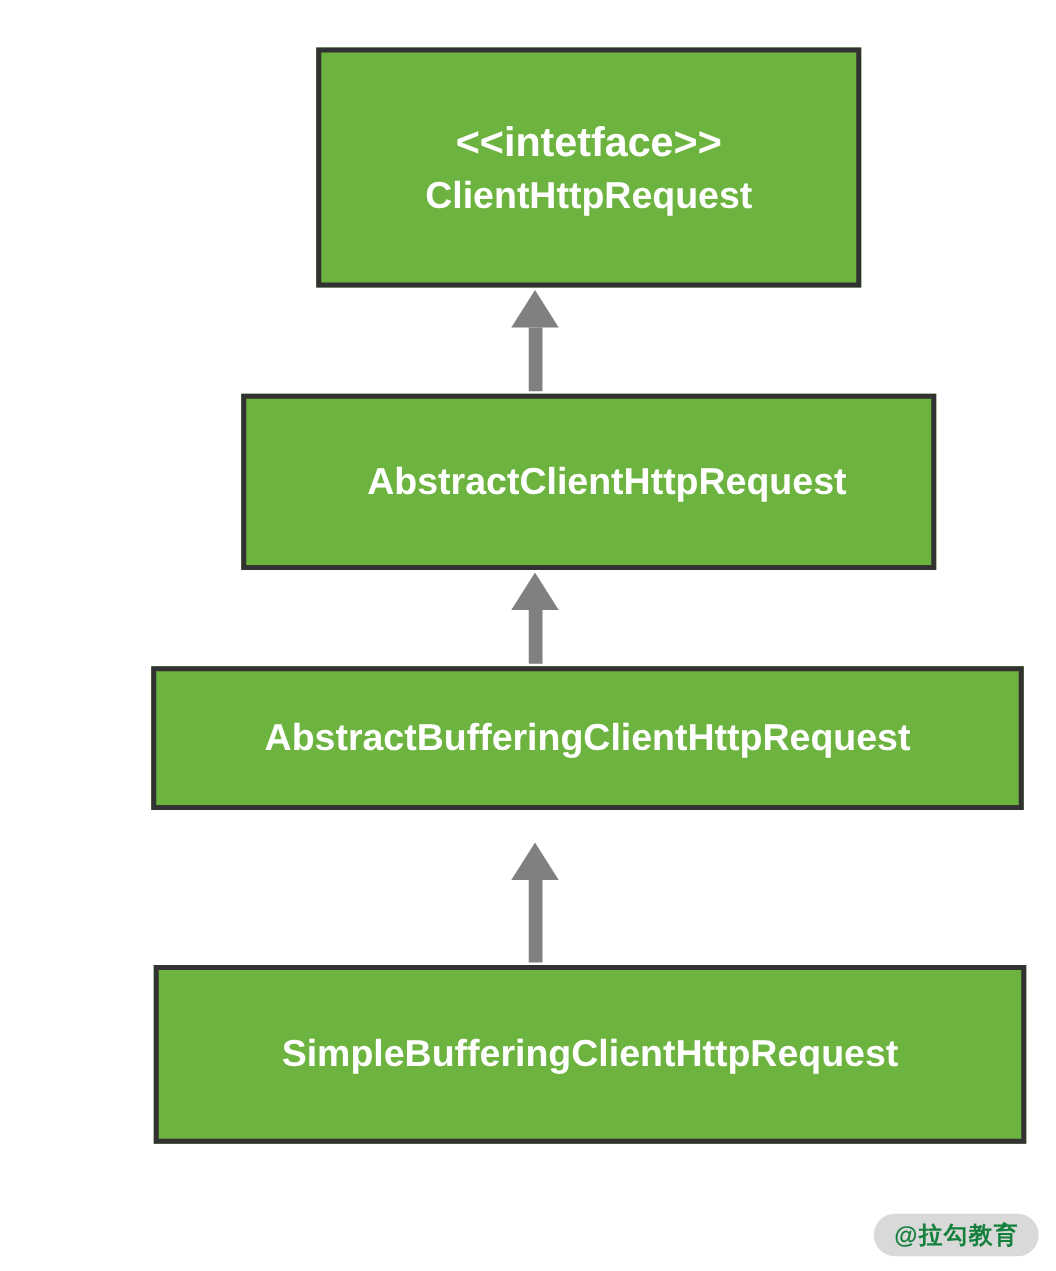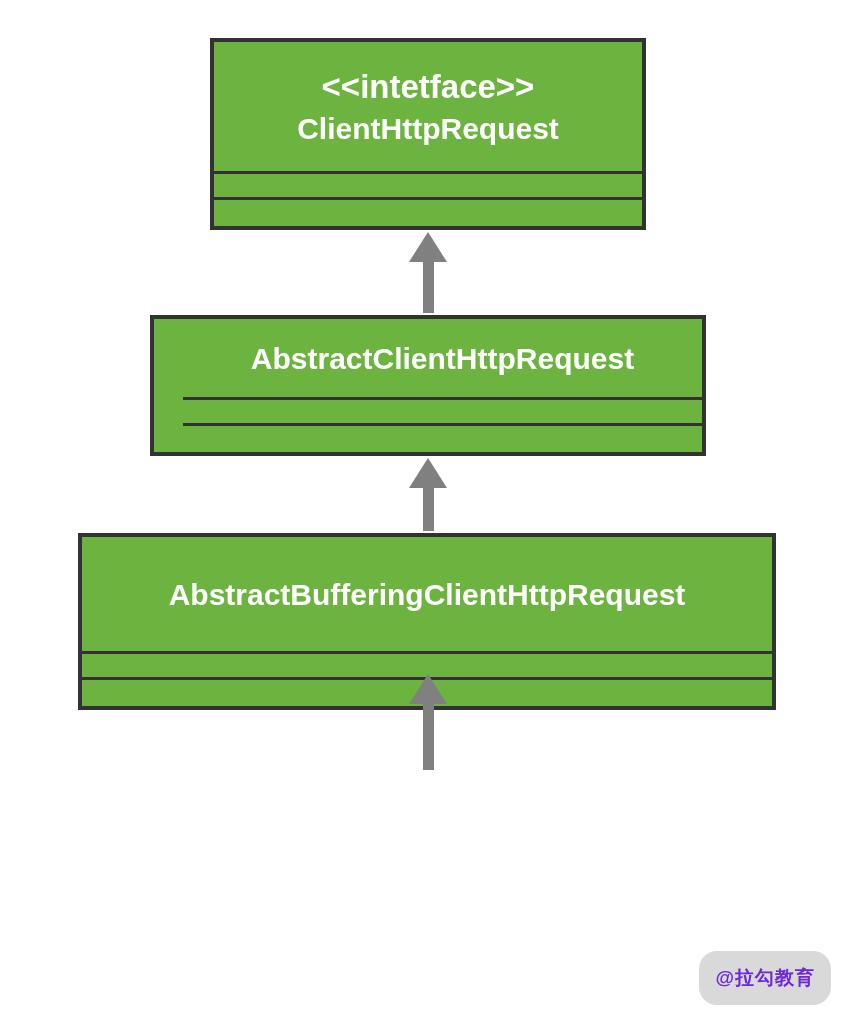--- a/index.html
+++ b/index.html
@@ -14,22 +14,22 @@
     height: 1017px;
     background: #ffffff;
     overflow: hidden;
   }
   .uml-node {
     position: absolute;
     background: var(--node-fill, #6db33f);
     border: 4px solid var(--node-border, #323232);
     box-sizing: border-box;
     display: flex;
-    flex-direction: column;
     color: var(--text, #ffffff);
+    margin-left: 43px;
   }
   .title-sec {
     flex: 1 1 auto;
     display: flex;
     flex-direction: column;
     align-items: center;
     justify-content: center;
     text-align: center;
     padding: 4px 10px;
   }
@@ -67,32 +67,32 @@
   .arrow-stem {
     width: 11px;
     flex: 1 1 auto;
     background: var(--arrow, #808080);
   }
   .watermark {
     position: absolute;
     right: 14px;
     bottom: 12px;
     background: #d9d9d9;
-    color: #6d28d9;
+    color: #15803d;
     font-size: 19px;
     font-weight: bold;
-    padding: 14px 16px;
+    padding: 4px 16px;
     border-radius: 18px;
     letter-spacing: 1px;
   }
 
   
   .node-0 { left: 210px; top: 38px;  width: 436px; height: 192px; }
   .node-1 { left: 150px; top: 315px; width: 556px; height: 141px; padding-left: 29px; }
-  .node-2 { left: 78px;  top: 533px; width: 698px; height: 177px; }
+  .node-2 { left: 78px;  top: 533px; width: 698px; height: 115px; }
   .node-3 { left: 80px;  top: 772px; width: 698px; height: 143px; }
 
   
   .arrow-0 { left: 408px; top: 232px; height: 81px; }
   .arrow-1 { left: 408px; top: 458px; height: 73px; }
   .arrow-2 { left: 408px; top: 674px; height: 96px; }
 </style>
 </head>
 <body>
 
@@ -131,16 +131,23 @@
     </div>
     <div class="compartment comp-a"></div>
     <div class="compartment comp-b"></div>
   </div>
 
   <div class="arrow arrow-2">
     <div class="arrow-head"></div>
     <div class="arrow-stem"></div>
   </div>
 
+  <div class="uml-node node-3">
+    <div class="title-sec">
+      <div class="class-name">SimpleBufferingClientHttpRequest</div>
+    </div>
+    <div class="compartment comp-a"></div>
+    <div class="compartment comp-b"></div>
+  </div>
 
   <div class="watermark">@拉勾教育</div>
 
 </div>
 
 </body></html>

